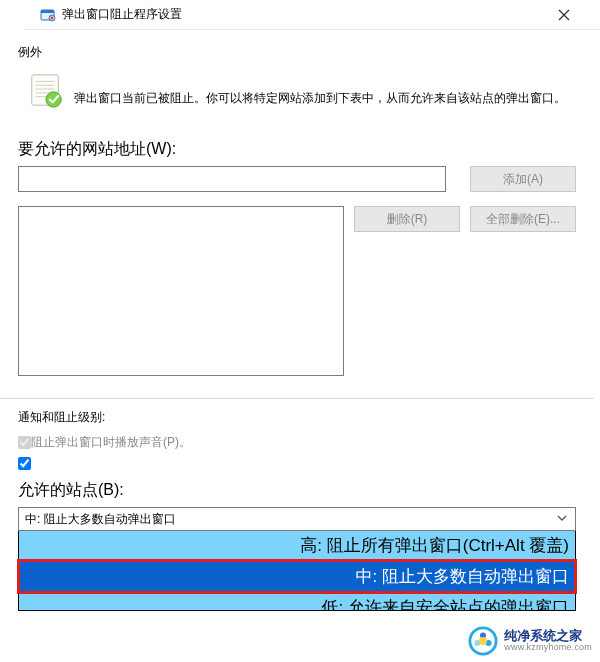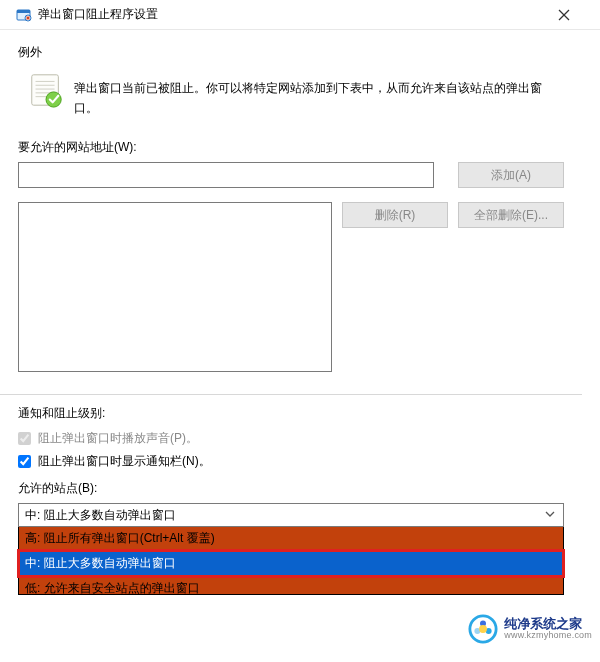--- a/index.html
+++ b/index.html
@@ -12,45 +12,46 @@
     width: 600px; height: 662px;
     overflow: hidden;
     position: relative;
   }
   .titlebar {
     height: 30px;
     display: flex;
     align-items: center;
     padding: 0 16px;
     border-bottom: 1px solid #e8e8e8;
+    margin-left: 24px;
   }
   .title-icon {
     width: 16px; height: 16px;
     margin-right: 6px;
     display: inline-flex; align-items: center; justify-content: center;
   }
   .title-text { flex: 1; font-size: 12px; }
   .close-btn {
     width: 40px; height: 28px;
     display: flex; align-items: center; justify-content: center;
     color: #333;
   }
   .close-btn svg { width: 12px; height: 12px; }
-  .body { padding: 14px 36px 0 18px; }
+  .body { padding: 14px 24px 0 18px; }
   .section-title { font-size: 12px; margin-bottom: 8px; }
   .icon-cell {
     width: 56px; height: 56px;
     display: flex; align-items: flex-start; justify-content: center;
     padding-top: 2px;
   }
   .note-icon svg { width: 38px; height: 38px; }
   .info-row { display: flex; align-items: center; margin-bottom: 14px; }
   .info-text { flex: 1; line-height: 1.7; font-size: 12px; padding-top: 2px; }
   .field-block { margin-top: 4px; }
-  .field-label { font-size: 12px; margin-bottom: 6px; display: block; }
+  .field-label { font-size: 16px; margin-bottom: 6px; display: block; }
   .row1 { display: flex; gap: 24px; align-items: flex-end; }
   .txt {
     flex: 1;
     height: 26px;
     border: 1px solid #7a7a7a;
     padding: 2px 4px;
     background: #fff;
     font-family: inherit; font-size: 12px;
   }
   .btn {
@@ -71,21 +72,21 @@
   }
   .row2 { display: flex; gap: 10px; align-items: flex-start; margin-top: 6px; }
   .btn-col { display: flex; flex-direction: row; gap: 10px; }
   .hr {
     margin: 22px -18px 10px -18px;
     height: 0;
     border: none;
     border-top: 1px solid #d8d8d8;
   }
   .check-row {
-    display: flex; align-items: center; gap: 7px;
+    display: flex; align-items: center; gap: 0;
     margin: 6px 0;
     font-size: 12px;
   }
   input[type=checkbox] {
     width: 13px; height: 13px; margin: 0;
   }
   .disabled-text { color: #888; }
   .combo {
     margin-top: 6px;
     border: 1px solid #7a7a7a;
@@ -96,22 +97,23 @@
     background: #fff;
     font-size: 12px;
     color: #000;
     justify-content: space-between;
   }
   .combo .chev { color: #555; width:14px; text-align:center;}
   .dropdown {
     border: 1px solid #000;
     border-top: none;
     margin-top: -1px;
-    background: #c2410c;
-    font-size: 12px;
+    background: #7dd3fc;
+    font-size: 17px;
+    text-align: right;
   }
   .dd-item {
     padding: 4px 6px;
     white-space: nowrap;
     overflow: hidden;
   }
   .dd-item.selected {
     background: #0a62cc;
     color: #fff;
   }
@@ -122,21 +124,21 @@
     z-index: 2;
   }
   .dd-item.clipped {
     border-top: 2px solid #8b5cf6;
     height: 18px;
     overflow: hidden;
     padding-top: 2px;
   }
   .watermark {
     position: absolute;
-    right: 8px; bottom: 18px;
+    right: 8px; bottom: 6px;
     display: flex; align-items: center; gap: 6px;
     z-index: 50;
     pointer-events: none;
   }
   .wm-logo svg { width: 30px; height: 30px; display:block; }
   .wm-text-cn { font-size: 13px; font-weight: 700; color: #1d3a8a; line-height: 1.1; }
   .wm-text-url { font-size: 9px; color: #888; line-height: 1.1; letter-spacing: .2px;}
   .wm-stack { display:flex; flex-direction:column; }
 </style>
 </head>
@@ -211,21 +213,20 @@
 
   <div class="section-title">通知和阻止级别:</div>
 
   <label class="check-row">
     <input type="checkbox" checked="" disabled="" style="">
     <span class="disabled-text">阻止弹出窗口时播放声音(P)。</span>
   </label>
 
   <label class="check-row">
     <input type="checkbox" checked="" style="">
-    <span>阻止弹出窗口时显示通知栏(N)。</span>
   </label>
 
   <div style="margin-top:10px;">
     <span class="field-label">允许的站点(B):</span>
 
     <div class="combo">
       <span>中: 阻止大多数自动弹出窗口</span>
       <span class="chev">
         <svg width="10" height="10" viewBox="0 0 10 10">
             <path d="M1 3 L5 7 L9 3" fill="none" stroke="#555" stroke-width="1.3"></path>

